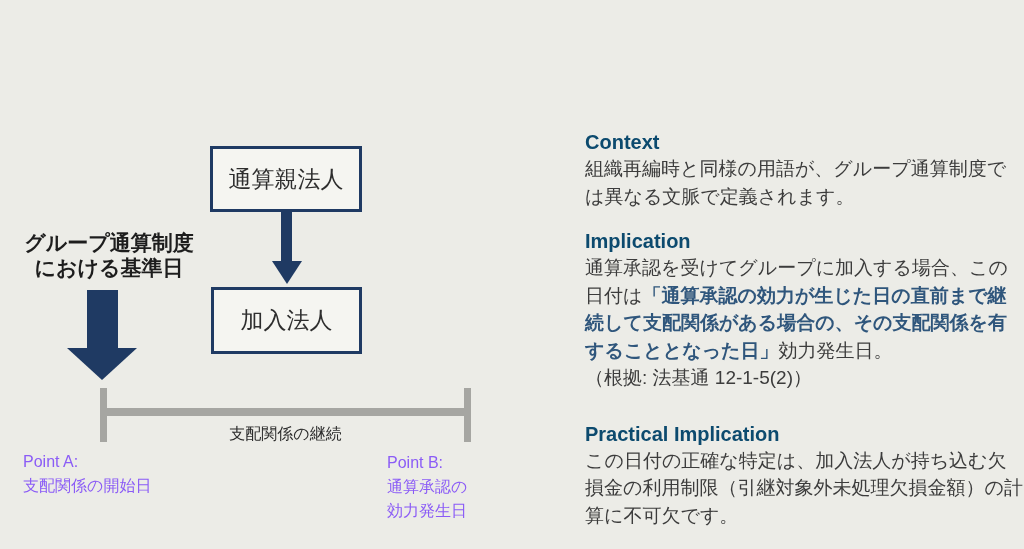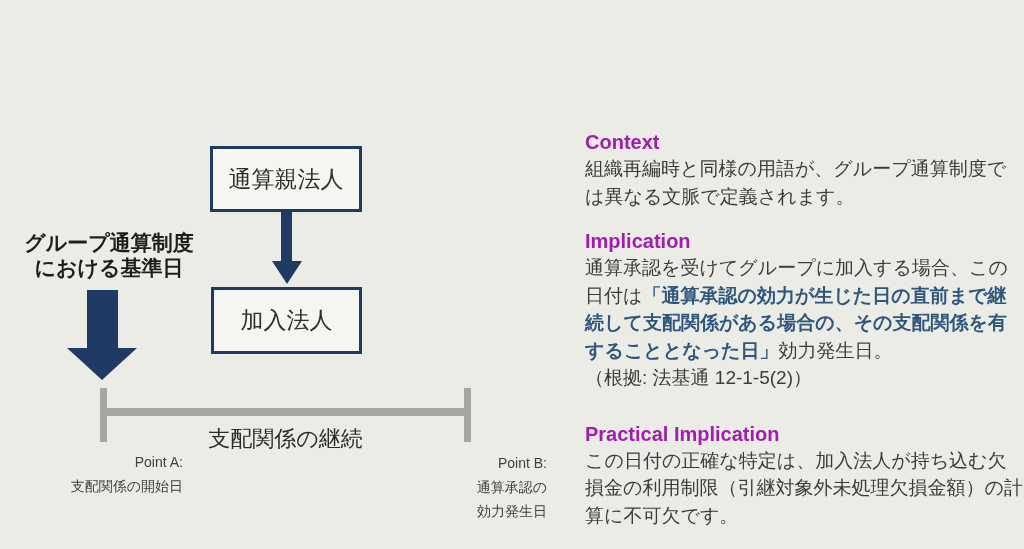--- a/index.html
+++ b/index.html
@@ -43,31 +43,31 @@
   }
   .big-arrow-shaft { left: 87px; top: 290px; width: 31px; height: 58px; background: #1F3A63; }
   .big-arrow-head  { left: 67px; top: 348px; width: 0; height: 0;
                      border-left: 35px solid transparent; border-right: 35px solid transparent;
                      border-top: 32px solid #1F3A63; }
 
   .tl-bar       { left: 100px; top: 408px; width: 371px; height: 8px;  background: #A6A6A2; }
   .tl-cap-left  { left: 100px; top: 388px; width: 7px;   height: 54px; background: #A6A6A2; }
   .tl-cap-right { left: 464px; top: 388px; width: 7px;   height: 54px; background: #A6A6A2; }
   .tl-label     { left: 100px; top: 424px; width: 371px; text-align: center;
-                  font-size: 22px; color: #2B2B2B; }
+                  font-size: 16px; color: #2B2B2B; }
 
   .point-label {
-    text-align: right; font-size: 14px; line-height: 24px;
-    color: #404040; white-space: pre-line;
+    text-align: left; font-size: 16px; line-height: 24px;
+    color: #8b5cf6; white-space: pre-line;
   }
   .point-a { left: 23px;  top: 450px; width: 160px; }
   .point-b { left: 387px; top: 451px; width: 160px; }
 
   .right-col { left: 585px; top: 129px; width: 438px; }
-  .sec-heading { margin: 0; font-size: 20px; font-weight: bold; line-height: 26px; color: #a21caf; }
+  .sec-heading { margin: 0; font-size: 20px; font-weight: bold; line-height: 26px; color: #0c4a6e; }
   .sec-body    { margin: 0; font-size: 19px; line-height: 27.5px; color: #3C3C3C; }
   .hl          { color: #2F567C; font-weight: bold; }
   .citation    { font-size: 19px; line-height: 27.5px; color: #3C3C3C; }
   .sec-definition { margin-top: 18px; }
   .sec-practical  { margin-top: 29px; }
 </style>
 </head>
 <body>
 
 <div class="slide">

